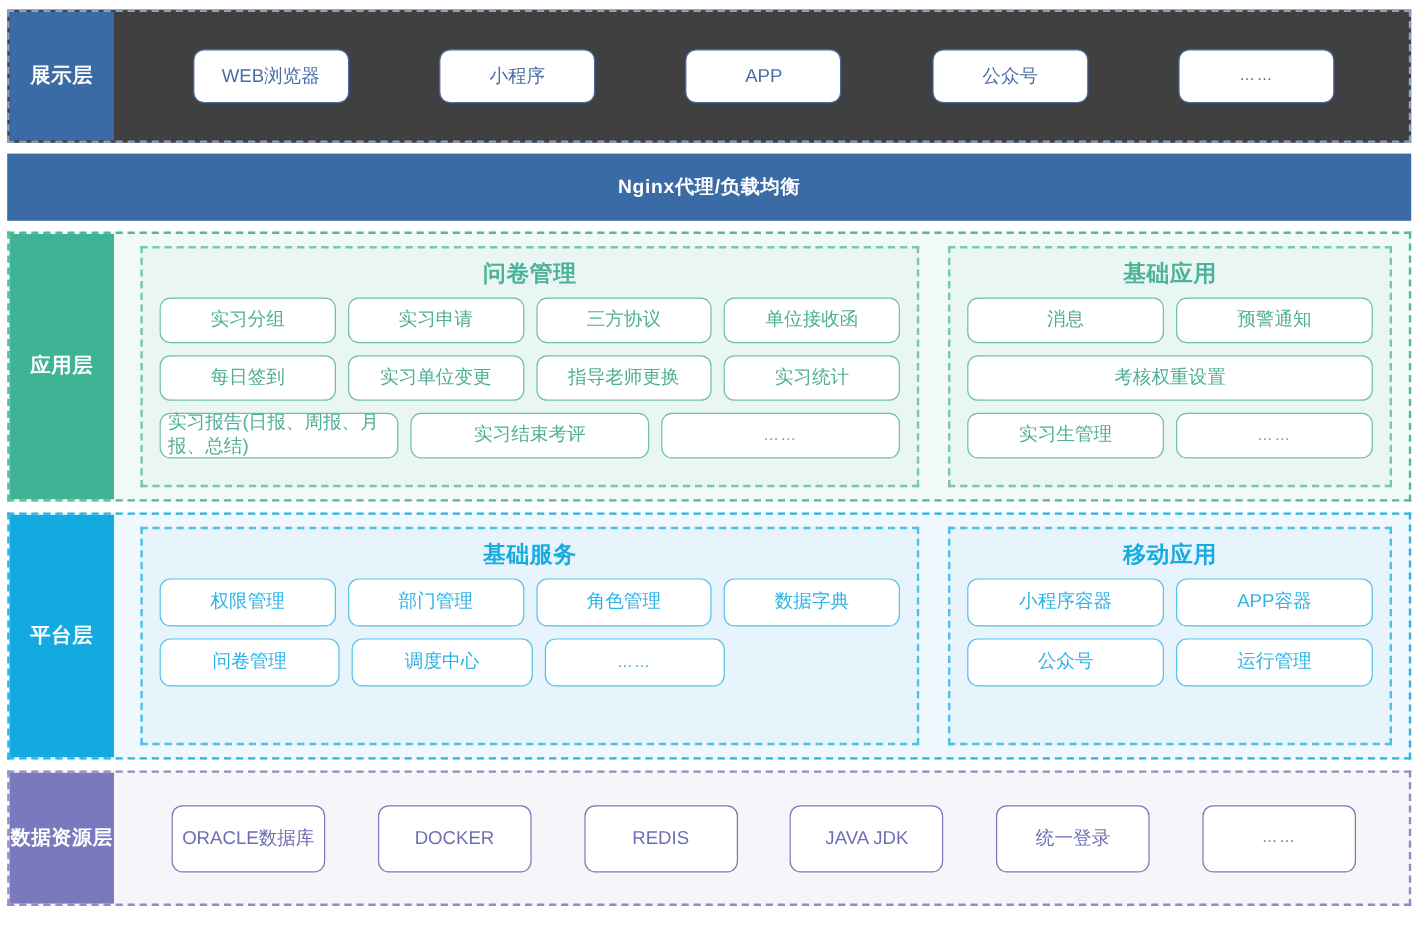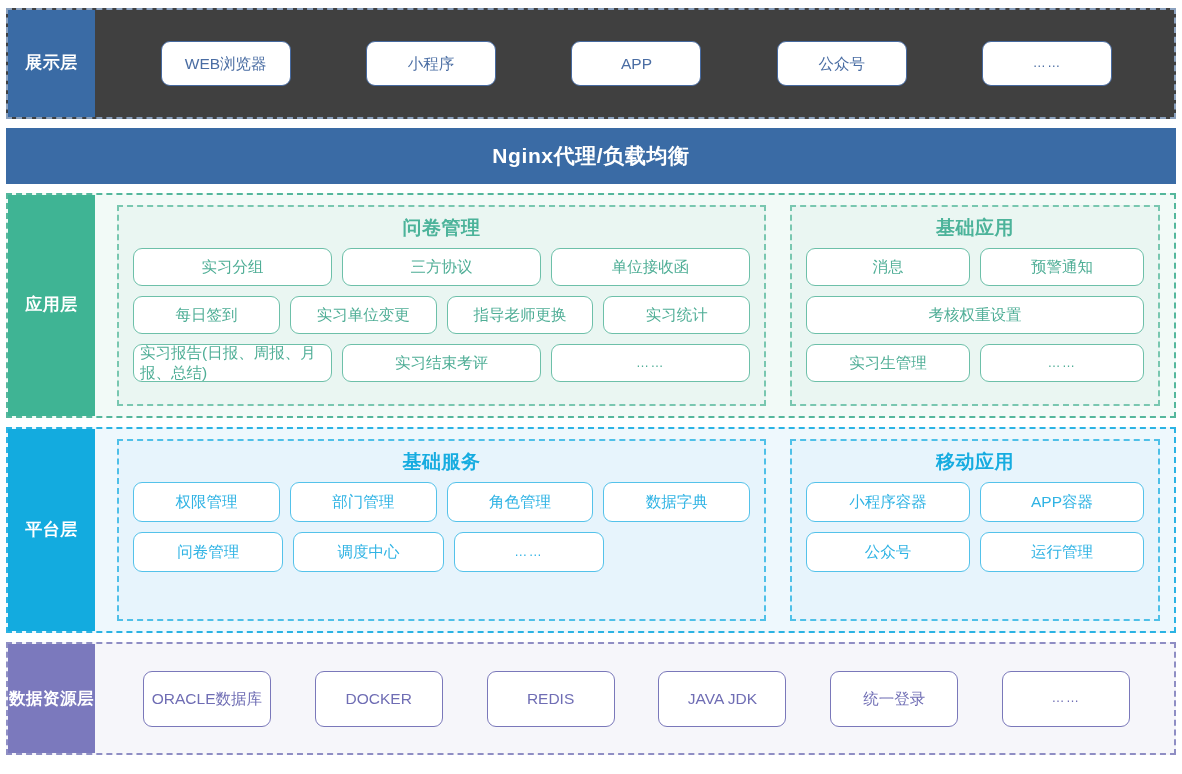--- a/index.html
+++ b/index.html
@@ -76,21 +76,21 @@
 
   
   .nginx-bar {
     height: 56px;
     background: #3a6ba5;
     display: flex;
     align-items: center;
     justify-content: center;
     color: #ffffff;
     font-weight: bold;
-    font-size: 21px;
+    font-size: 16px;
     letter-spacing: 0.6px;
   }
 
   
   .layer-application { border-color: #55b79c; background: #f2faf7; height: 225px; }
   .layer-application .band-label { background: #3fb494; }
   .layer-application .band-body { padding: 10px 14px 10px 22px; gap: 24px; }
 
   .group {
     border: 2px dashed #79c7b0;
@@ -175,20 +175,21 @@
 
   <section class="band layer-application">
     <div class="band-label">应用层</div>
     <div class="band-body">
 
       <div class="group g-core">
         <div class="group-title">问卷管理</div>
         <div class="group-grid">
           <div class="group-row">
             <div class="pill">实习分组</div>
+            <div class="pill">实习申请</div>
             <div class="pill">三方协议</div>
             <div class="pill">单位接收函</div>
           </div>
           <div class="group-row">
             <div class="pill">每日签到</div>
             <div class="pill">实习单位变更</div>
             <div class="pill">指导老师更换</div>
             <div class="pill">实习统计</div>
           </div>
           <div class="group-row">

